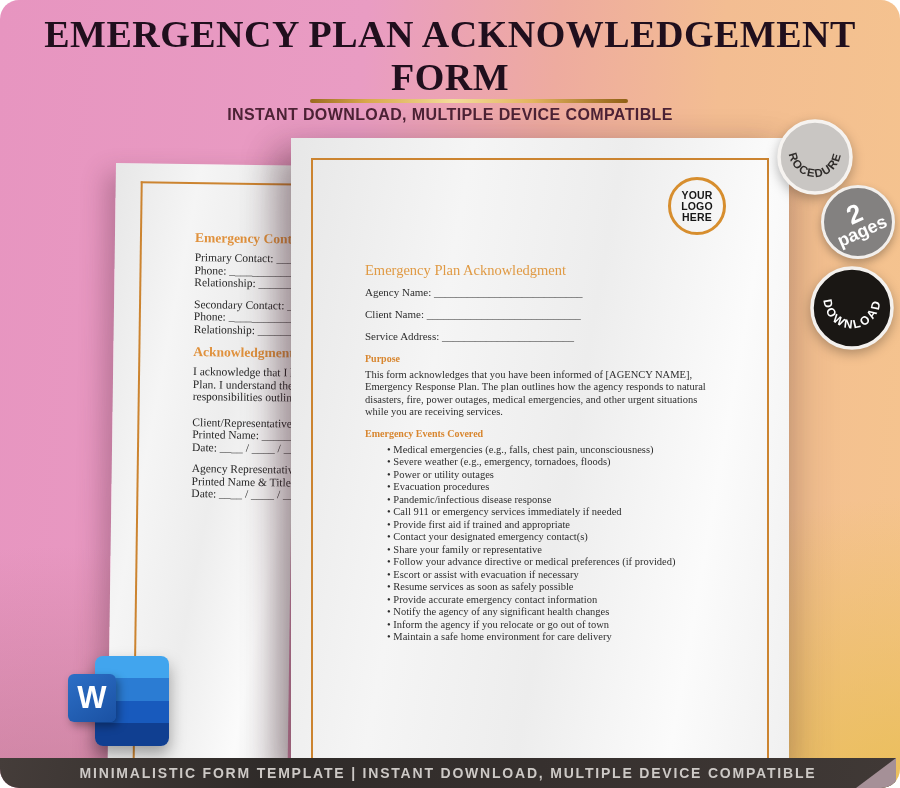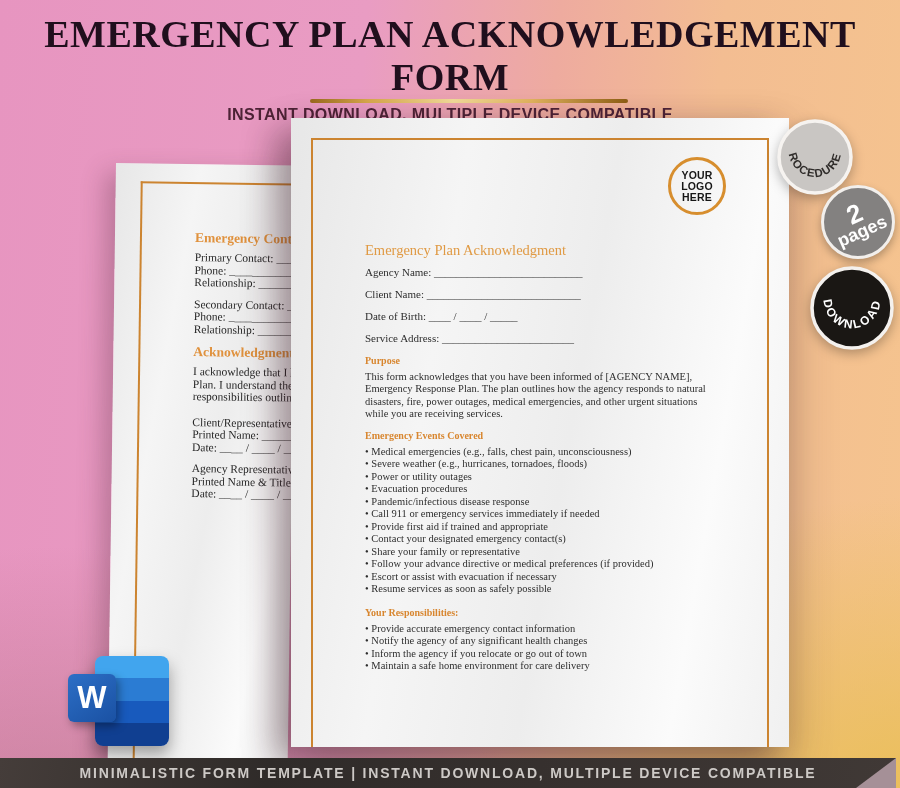--- a/index.html
+++ b/index.html
@@ -1,58 +1,58 @@
 <!DOCTYPE html>
 <html><head>
 <meta charset="utf-8">
 <style>
   html,body{margin:0;padding:0;}
   .canvas{position:relative;width:900px;height:788px;overflow:hidden;
     font-family:"Liberation Sans","DejaVu Sans",sans-serif;
     background:
       radial-gradient(120% 95% at 6% 112%, rgba(168,106,118,0.55), rgba(168,106,118,0) 45%),
       radial-gradient(95% 75% at 102% 102%, rgba(233,190,85,0.95), rgba(233,190,85,0) 52%),
-      linear-gradient(95deg,#e795c0 0%,#e99cc3 38%,#eeab9f 58%,#f3bd92 75%,#f5c48e 100%);}
+      linear-gradient(95deg,#e795c0 0%,#e99cc3 38%,#eeab9f 58%,#f3bd92 75%,#f5c48e 100%); border-radius: 19px;}
   
   .title{position:absolute;top:13px;left:0;width:900px;text-align:center;
     font-family:"Liberation Serif","DejaVu Serif",serif;font-weight:700;
     font-size:38px;line-height:43px;color:#200f1d;letter-spacing:.5px;}
   .gold-divider{position:absolute;left:310px;top:99px;width:318px;height:4px;border-radius:2px;
     background:linear-gradient(90deg,#9a6a1f,#d9a84c 18%,#f3dc9a 45%,#e3b45f 70%,#8f5f15 100%);}
   .subtitle{position:absolute;top:106px;left:0;width:900px;text-align:center;
     font-size:16px;font-weight:700;color:#4d2336;letter-spacing:.4px;}
   
   .page{background:linear-gradient(100deg,#e7e7e7 0%,#f5f5f5 30%,#ededed 55%,#fbfbfb 80%,#f0f0f0 100%);}
   .page-back{position:absolute;left:116px;top:163px;width:180px;height:600px;overflow:hidden;
     transform:rotate(.8deg);transform-origin:top left;z-index:1;
     box-shadow:-10px 10px 25px rgba(80,40,55,.3);}
   .page-back .inner-border{position:absolute;left:25px;top:18px;width:400px;height:700px;
     border-left:2px solid #cc8430;border-top:2px solid #cc8430;}
   .back-content{position:absolute;left:80px;top:66px;width:300px;
     font-family:"Liberation Serif","DejaVu Serif",serif;font-size:11.5px;line-height:12.5px;
     color:#262626;white-space:nowrap;}
   .bh{font-size:13.5px;line-height:15px;font-weight:700;color:#e0913c;}
   .bgap1{height:6px;} .bgap2{height:9px;} .bgap3{height:13px;}
-  .page-front{position:absolute;left:291px;top:118px;width:498px;height:629px;overflow:hidden;z-index:2;
+  .page-front{position:absolute;left:291px;top:138px;width:498px;height:629px;overflow:hidden;z-index:2;
     box-shadow:-16px 12px 30px rgba(60,30,40,.35), 0 22px 45px rgba(60,30,40,.3);}
   .page-front .inner-border{position:absolute;left:20px;top:20px;width:454px;height:700px;
     border:2px solid #cc8430;border-bottom:none;}
   .logo-circle{position:absolute;left:377px;top:39px;width:58px;height:58px;border-radius:50%;
     border:3px solid #d78e2e;box-sizing:border-box;display:flex;align-items:center;justify-content:center;
     text-align:center;font-weight:700;font-size:10.5px;line-height:11px;color:#161616;letter-spacing:.2px;}
   .logo-circle span{width:42px;}
   .front-content{position:absolute;left:74px;top:124px;width:360px;
     font-family:"Liberation Serif","DejaVu Serif",serif;font-size:10.5px;line-height:12.4px;color:#2e2e2e;}
   .f-h2{font-size:14.5px;line-height:16px;font-weight:400;color:#e09a44;margin:0 0 8px 0;}
   .field{font-size:11px;line-height:13px;margin-bottom:9px;}
   .f-h3{font-size:10px;line-height:14px;font-weight:700;color:#d8862f;margin:8px 0 3px 0;}
   .f-h3.first{margin-top:6px;}
   .f-h3.resp{margin-top:10px;}
   .para{width:356px;margin:0;}
-  .bullets div{line-height:12.5px;}
+  .bullets div{line-height:12.5px;margin-left:22px;}
   
   .badge-svg{position:absolute;z-index:6;filter:drop-shadow(0 4px 6px rgba(0,0,0,.28));}
   .badge-procedures{left:770px;top:112px;}
   .badge-download{left:806px;top:262px;}
   .badge-pages{position:absolute;left:821px;top:185px;width:74px;height:74px;border-radius:50%;
     background:#838180;border:3px solid #f2efec;box-sizing:border-box;z-index:6;
     box-shadow:0 4px 8px rgba(0,0,0,.28);display:flex;align-items:center;justify-content:center;}
   .pages-rot{transform:rotate(-24deg);text-align:center;color:#fff;}
   .pages-num{font-size:26px;font-weight:700;line-height:20px;}
   .pages-word{font-size:18px;font-weight:700;line-height:18px;}
@@ -115,46 +115,44 @@
 
   <div class="page page-front">
     <div class="inner-border"></div>
     <div class="logo-circle">
       <span>YOUR LOGO HERE</span>
     </div>
     <div class="front-content">
       <div class="f-h2">Emergency Plan Acknowledgment</div>
       <div class="field">Agency Name: ___________________________</div>
       <div class="field">Client Name: ____________________________</div>
-      <div class="field">Date of Birth: ____ / ____ / _____</div>
       <div class="field">Service Address: ________________________</div>
 
       <div class="f-h3 first">Purpose</div>
       <p class="para">This form acknowledges that you have been informed of [AGENCY NAME], Emergency Response Plan. The plan outlines how the agency responds to natural disasters, fire, power outages, medical emergencies, and other urgent situations while you are receiving services.</p>
 
       <div class="f-h3">Emergency Events Covered</div>
       <div class="bullets">
         <div>• Medical emergencies (e.g., falls, chest pain, unconsciousness)</div>
-        <div>• Severe weather (e.g., hurricanes, tornadoes, floods)</div>
+        <div>• Severe weather (e.g., emergency, tornadoes, floods)</div>
         <div>• Power or utility outages</div>
         <div>• Evacuation procedures</div>
         <div>• Pandemic/infectious disease response</div>
       </div>
 
       <div class="bullets">
         <div>• Call 911 or emergency services immediately if needed</div>
         <div>• Provide first aid if trained and appropriate</div>
         <div>• Contact your designated emergency contact(s)</div>
         <div>• Share your family or representative</div>
         <div>• Follow your advance directive or medical preferences (if provided)</div>
         <div>• Escort or assist with evacuation if necessary</div>
         <div>• Resume services as soon as safely possible</div>
       </div>
 
-      <div class="f-h3 resp">Your Responsibilities:</div>
       <div class="bullets">
         <div>• Provide accurate emergency contact information</div>
         <div>• Notify the agency of any significant health changes</div>
         <div>• Inform the agency if you relocate or go out of town</div>
         <div>• Maintain a safe home environment for care delivery</div>
       </div>
     </div>
   </div>
 
   <svg class="badge-svg badge-procedures" width="90" height="90" viewBox="-45 -45 90 90">

